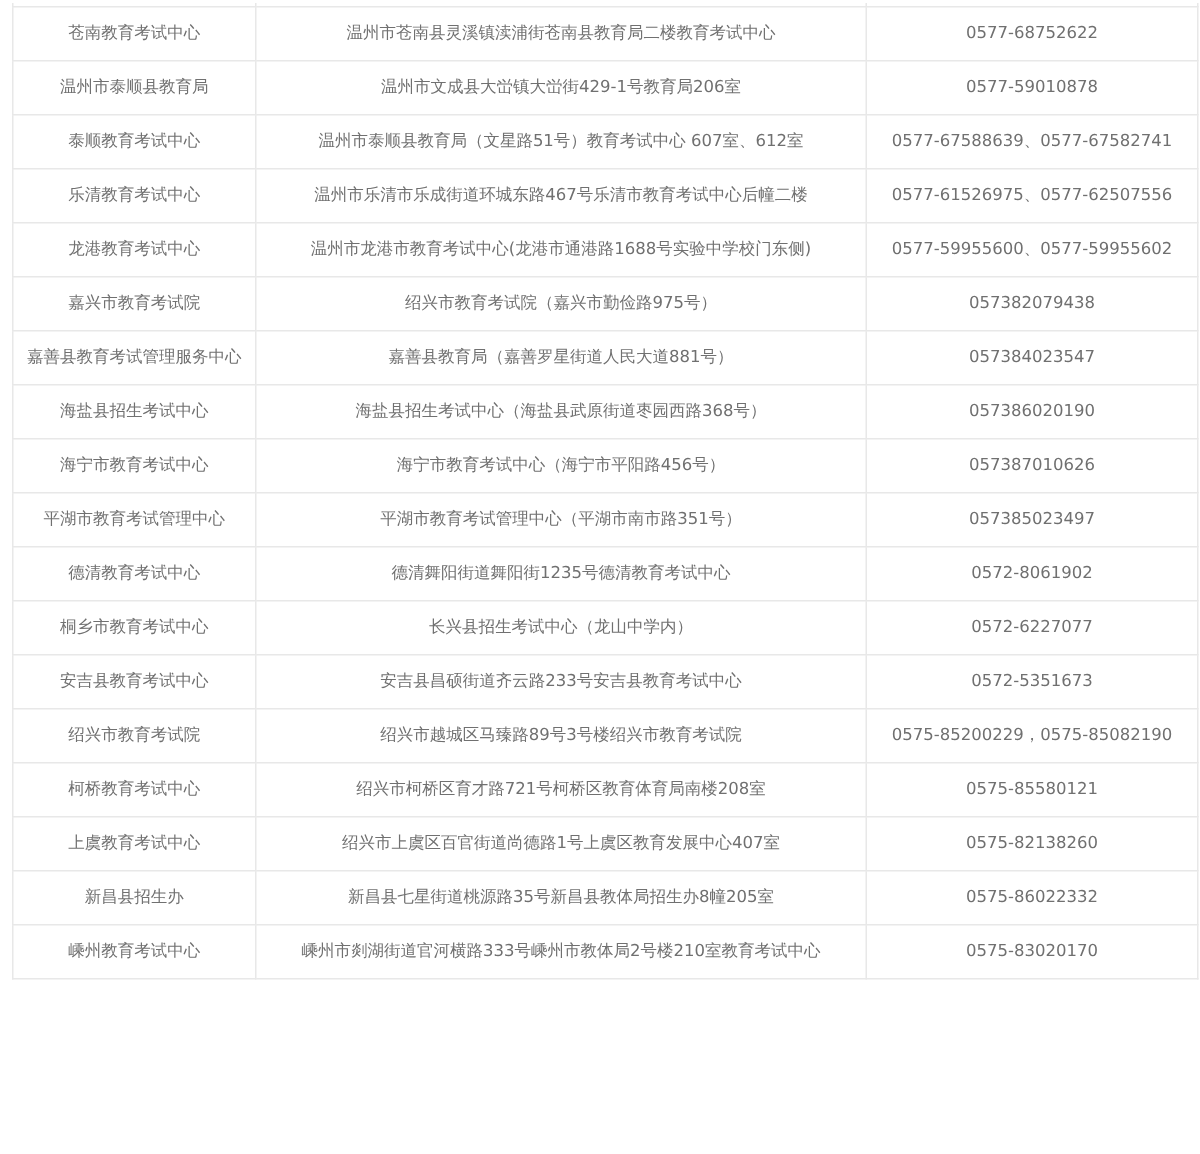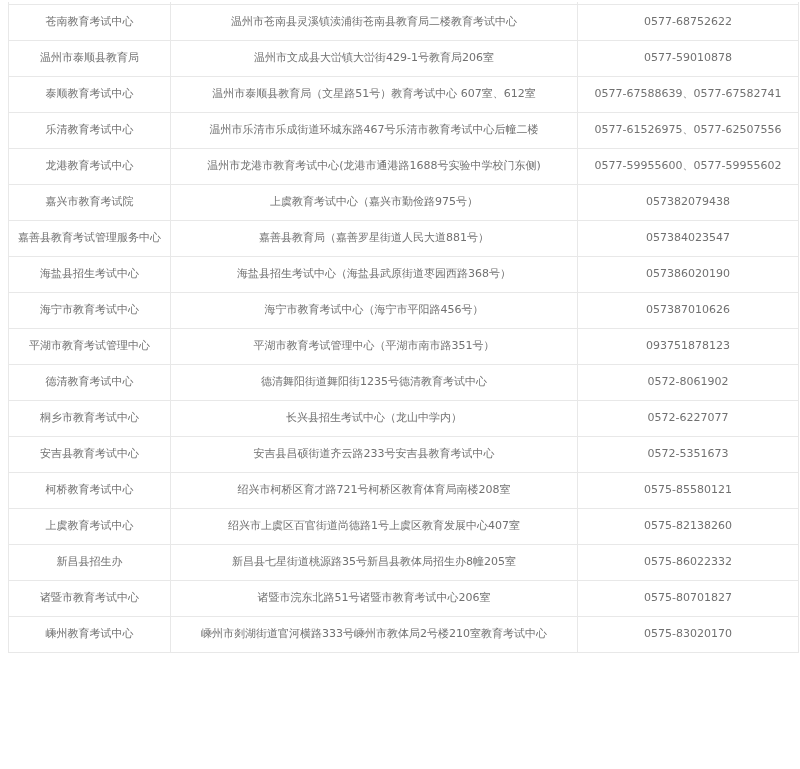--- a/index.html
+++ b/index.html
@@ -86,78 +86,78 @@
           <td class="address-cell">温州市乐清市乐成街道环城东路467号乐清市教育考试中心后幢二楼</td>
           <td class="phone-cell">0577-61526975、0577-62507556</td>
         </tr>
         <tr>
           <td class="name-cell">龙港教育考试中心</td>
           <td class="address-cell">温州市龙港市教育考试中心(龙港市通港路1688号实验中学校门东侧)</td>
           <td class="phone-cell">0577-59955600、0577-59955602</td>
         </tr>
         <tr>
           <td class="name-cell">嘉兴市教育考试院</td>
-          <td class="address-cell">上虞教育考试中心（嘉兴市勤俭路975号）</td>
+          <td class="address-cell">绍兴市教育考试院（嘉兴市勤俭路975号）</td>
           <td class="phone-cell">057382079438</td>
         </tr>
         <tr>
           <td class="name-cell">嘉善县教育考试管理服务中心</td>
           <td class="address-cell">嘉善县教育局（嘉善罗星街道人民大道881号）</td>
           <td class="phone-cell">057384023547</td>
         </tr>
         <tr>
           <td class="name-cell">海盐县招生考试中心</td>
           <td class="address-cell">海盐县招生考试中心（海盐县武原街道枣园西路368号）</td>
           <td class="phone-cell">057386020190</td>
         </tr>
         <tr>
           <td class="name-cell">海宁市教育考试中心</td>
           <td class="address-cell">海宁市教育考试中心（海宁市平阳路456号）</td>
           <td class="phone-cell">057387010626</td>
         </tr>
         <tr>
           <td class="name-cell">平湖市教育考试管理中心</td>
           <td class="address-cell">平湖市教育考试管理中心（平湖市南市路351号）</td>
-          <td class="phone-cell">093751878123</td>
+          <td class="phone-cell">057385023497</td>
         </tr>
         <tr>
           <td class="name-cell">德清教育考试中心</td>
           <td class="address-cell">德清舞阳街道舞阳街1235号德清教育考试中心</td>
           <td class="phone-cell">0572-8061902</td>
         </tr>
         <tr>
           <td class="name-cell">桐乡市教育考试中心</td>
           <td class="address-cell">长兴县招生考试中心（龙山中学内）</td>
           <td class="phone-cell">0572-6227077</td>
         </tr>
         <tr>
           <td class="name-cell">安吉县教育考试中心</td>
           <td class="address-cell">安吉县昌硕街道齐云路233号安吉县教育考试中心</td>
           <td class="phone-cell">0572-5351673</td>
         </tr>
         <tr>
+          <td class="name-cell">绍兴市教育考试院</td>
+          <td class="address-cell">绍兴市越城区马臻路89号3号楼绍兴市教育考试院</td>
+          <td class="phone-cell">0575-85200229，0575-85082190</td>
+        </tr>
+        <tr>
           <td class="name-cell">柯桥教育考试中心</td>
           <td class="address-cell">绍兴市柯桥区育才路721号柯桥区教育体育局南楼208室</td>
           <td class="phone-cell">0575-85580121</td>
         </tr>
         <tr>
           <td class="name-cell">上虞教育考试中心</td>
           <td class="address-cell">绍兴市上虞区百官街道尚德路1号上虞区教育发展中心407室</td>
           <td class="phone-cell">0575-82138260</td>
         </tr>
         <tr>
           <td class="name-cell">新昌县招生办</td>
           <td class="address-cell">新昌县七星街道桃源路35号新昌县教体局招生办8幢205室</td>
           <td class="phone-cell">0575-86022332</td>
         </tr>
         <tr>
-          <td class="name-cell">诸暨市教育考试中心</td>
-          <td class="address-cell">诸暨市浣东北路51号诸暨市教育考试中心206室</td>
-          <td class="phone-cell">0575-80701827</td>
-        </tr>
-        <tr>
           <td class="name-cell">嵊州教育考试中心</td>
           <td class="address-cell">嵊州市剡湖街道官河横路333号嵊州市教体局2号楼210室教育考试中心</td>
           <td class="phone-cell">0575-83020170</td>
         </tr>
       </tbody>
   </table>
 </div>
 
 </body></html>

